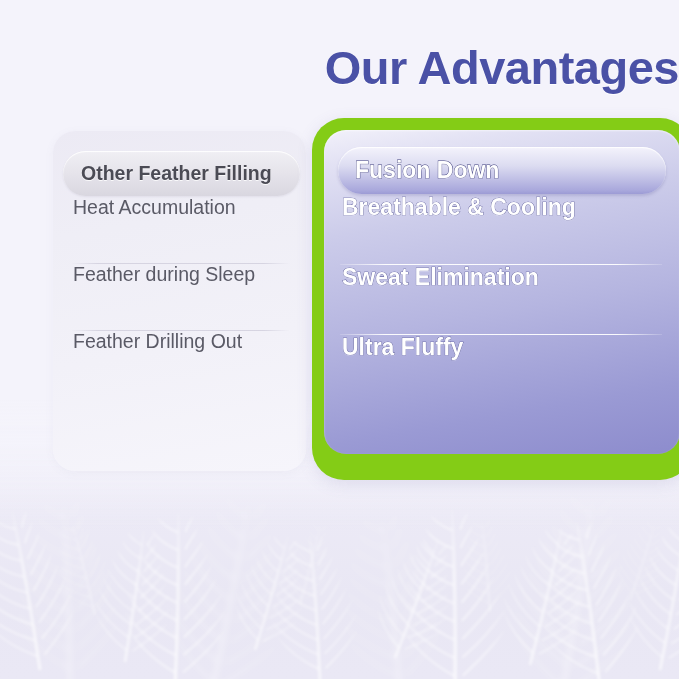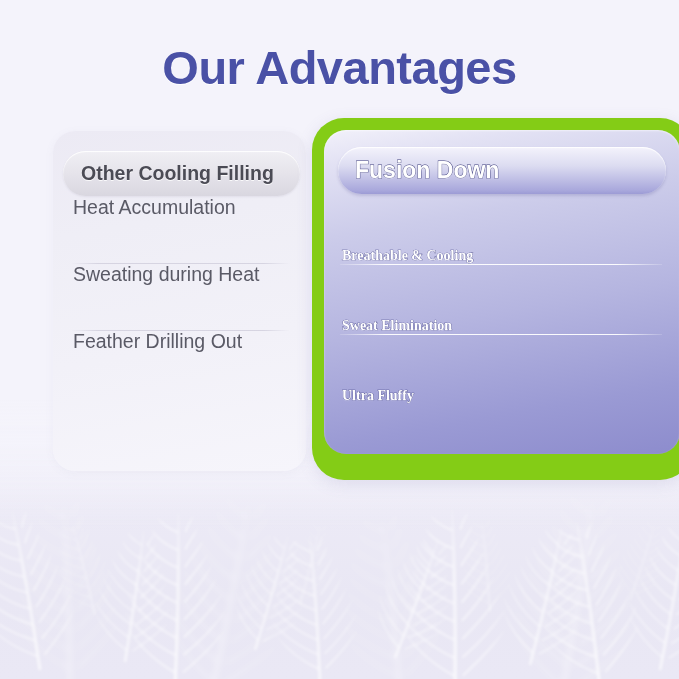--- a/index.html
+++ b/index.html
@@ -32,21 +32,21 @@
     width:679px; height:130px;
     background:linear-gradient(180deg,#f4f3fb 0%, rgba(244,243,251,0.88) 35%, rgba(244,243,251,0.30) 75%, rgba(244,243,251,0) 100%);
     pointer-events:none;
   }
 
   
   #page-title {
     position:absolute;
     left:0; top:40px;
     width:679px;
-    text-align:center;
+    text-align:right;
     font-size:47px;
     font-weight:bold;
     letter-spacing:-0.5px;
     color:#4a51a6;
     text-shadow:0 1px 0 rgba(255,255,255,0.9);
   }
 
   
   #cards { position:absolute; left:0; top:0; width:679px; height:679px; }
 
@@ -116,29 +116,28 @@
     padding-left:17px;
   }
   #card-fusion-header .ttl {
     font-size:23px; font-weight:bold; color:#ffffff;
     -webkit-text-stroke:0.9px #3b3b7a;
     paint-order:stroke fill;
     text-shadow:0 1px 1px rgba(255,255,255,0.35);
   }
   .fusion-row {
     height:70px;
-    display:flex; align-items:flex-end;
+    display:flex; align-items:flex-start;
     padding-left:18px;
     position:relative;
-    font-size:14px; font-weight:bold;
+    font-size:23px; font-weight:bold;
     color:#ffffff;
     -webkit-text-stroke:0.7px #454588;
     paint-order:stroke fill;
     text-shadow:0 1px 1px rgba(255,255,255,0.28);
-    font-family:Liberation Serif, serif;
   }
   .fusion-row + .fusion-row::before {
     content:"";
     position:absolute; left:16px; right:18px; top:0;
     height:1.2px;
     background:linear-gradient(90deg, rgba(255,255,255,0.15) 0%, rgba(255,255,255,0.95) 14%, rgba(255,255,255,0.95) 86%, rgba(255,255,255,0.15) 100%);
   }
 </style>
 </head>
 <body>
@@ -211,27 +210,27 @@
   </svg>
 </div>
 <div id="feather-veil"></div>
 
 <h1 id="page-title">Our Advantages</h1>
 
 <div id="cards">
 
   <div id="card-other">
     <div id="card-other-header">
-      <span class="ttl">Other Cooling Filling</span>
+      <span class="ttl">Other Feather Filling</span>
     </div>
     <div class="other-row">
       <span>Heat Accumulation</span>
     </div>
     <div class="other-row">
-      <span>Sweating during Heat</span>
+      <span>Feather during Sleep</span>
     </div>
     <div class="other-row">
       <span>Feather Drilling Out</span>
     </div>
   </div>
 
   <div id="card-fusion-frame">
     <div id="card-fusion">
       <div id="card-fusion-header">
         <span class="ttl">Fusion Down</span>

